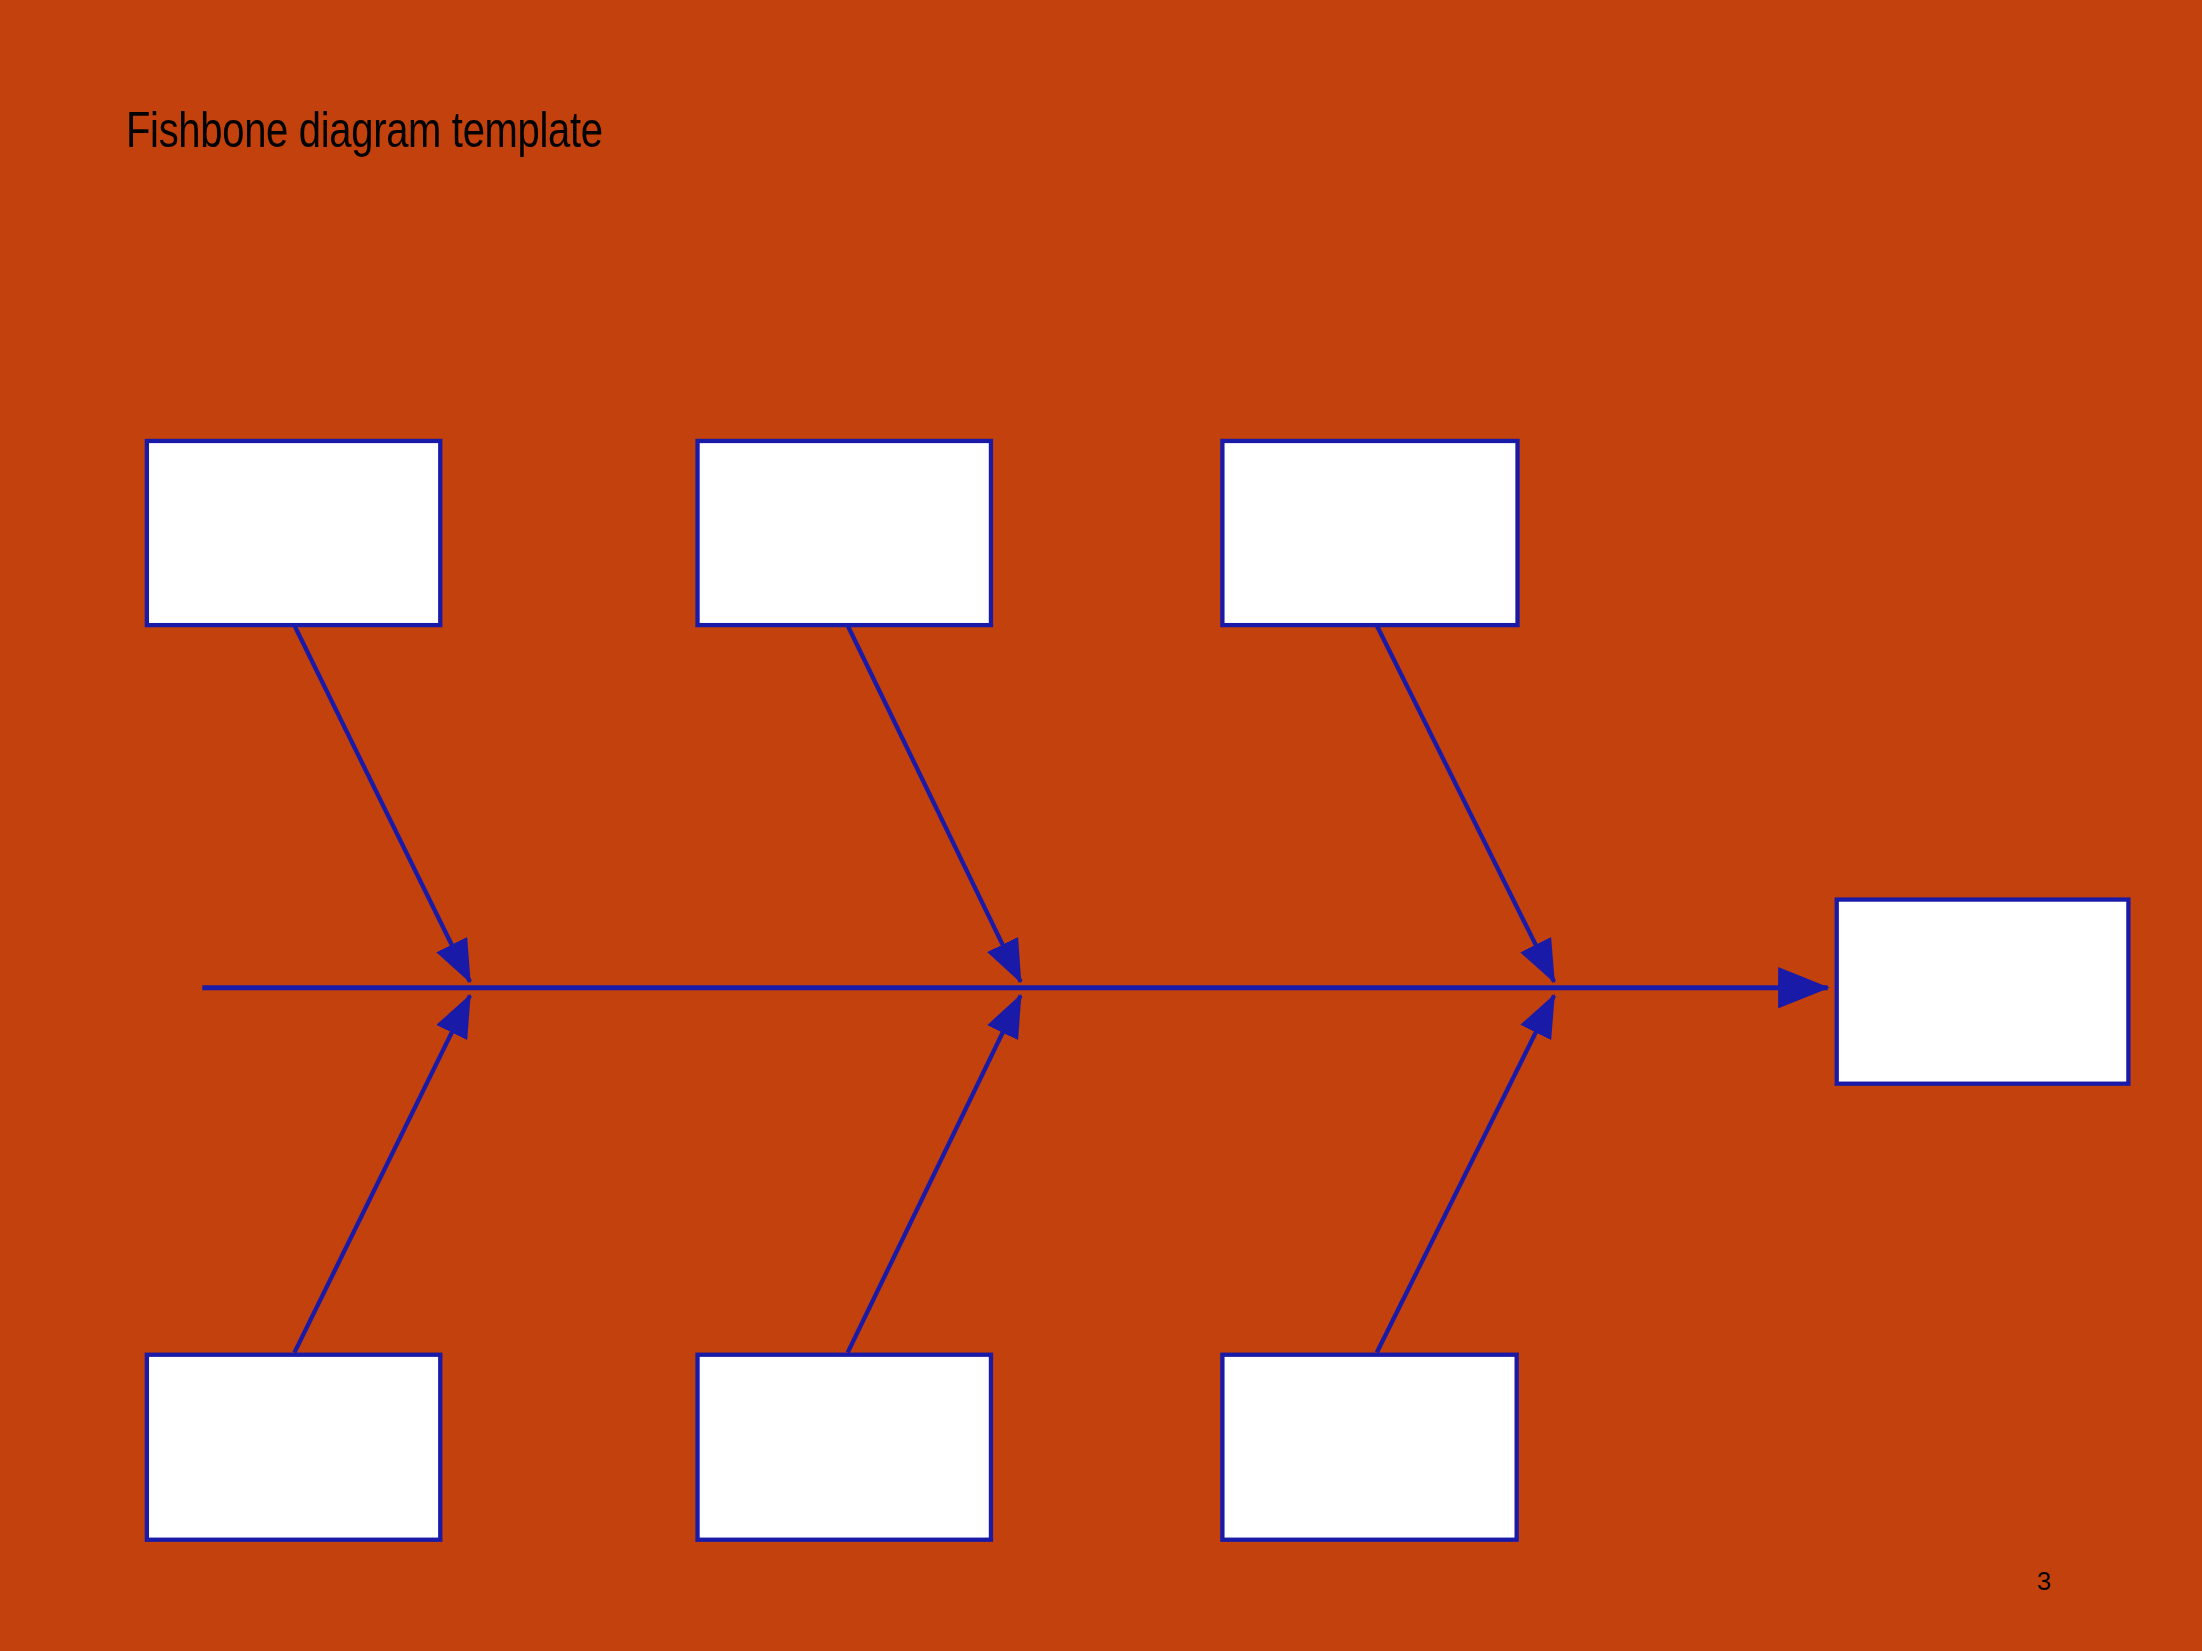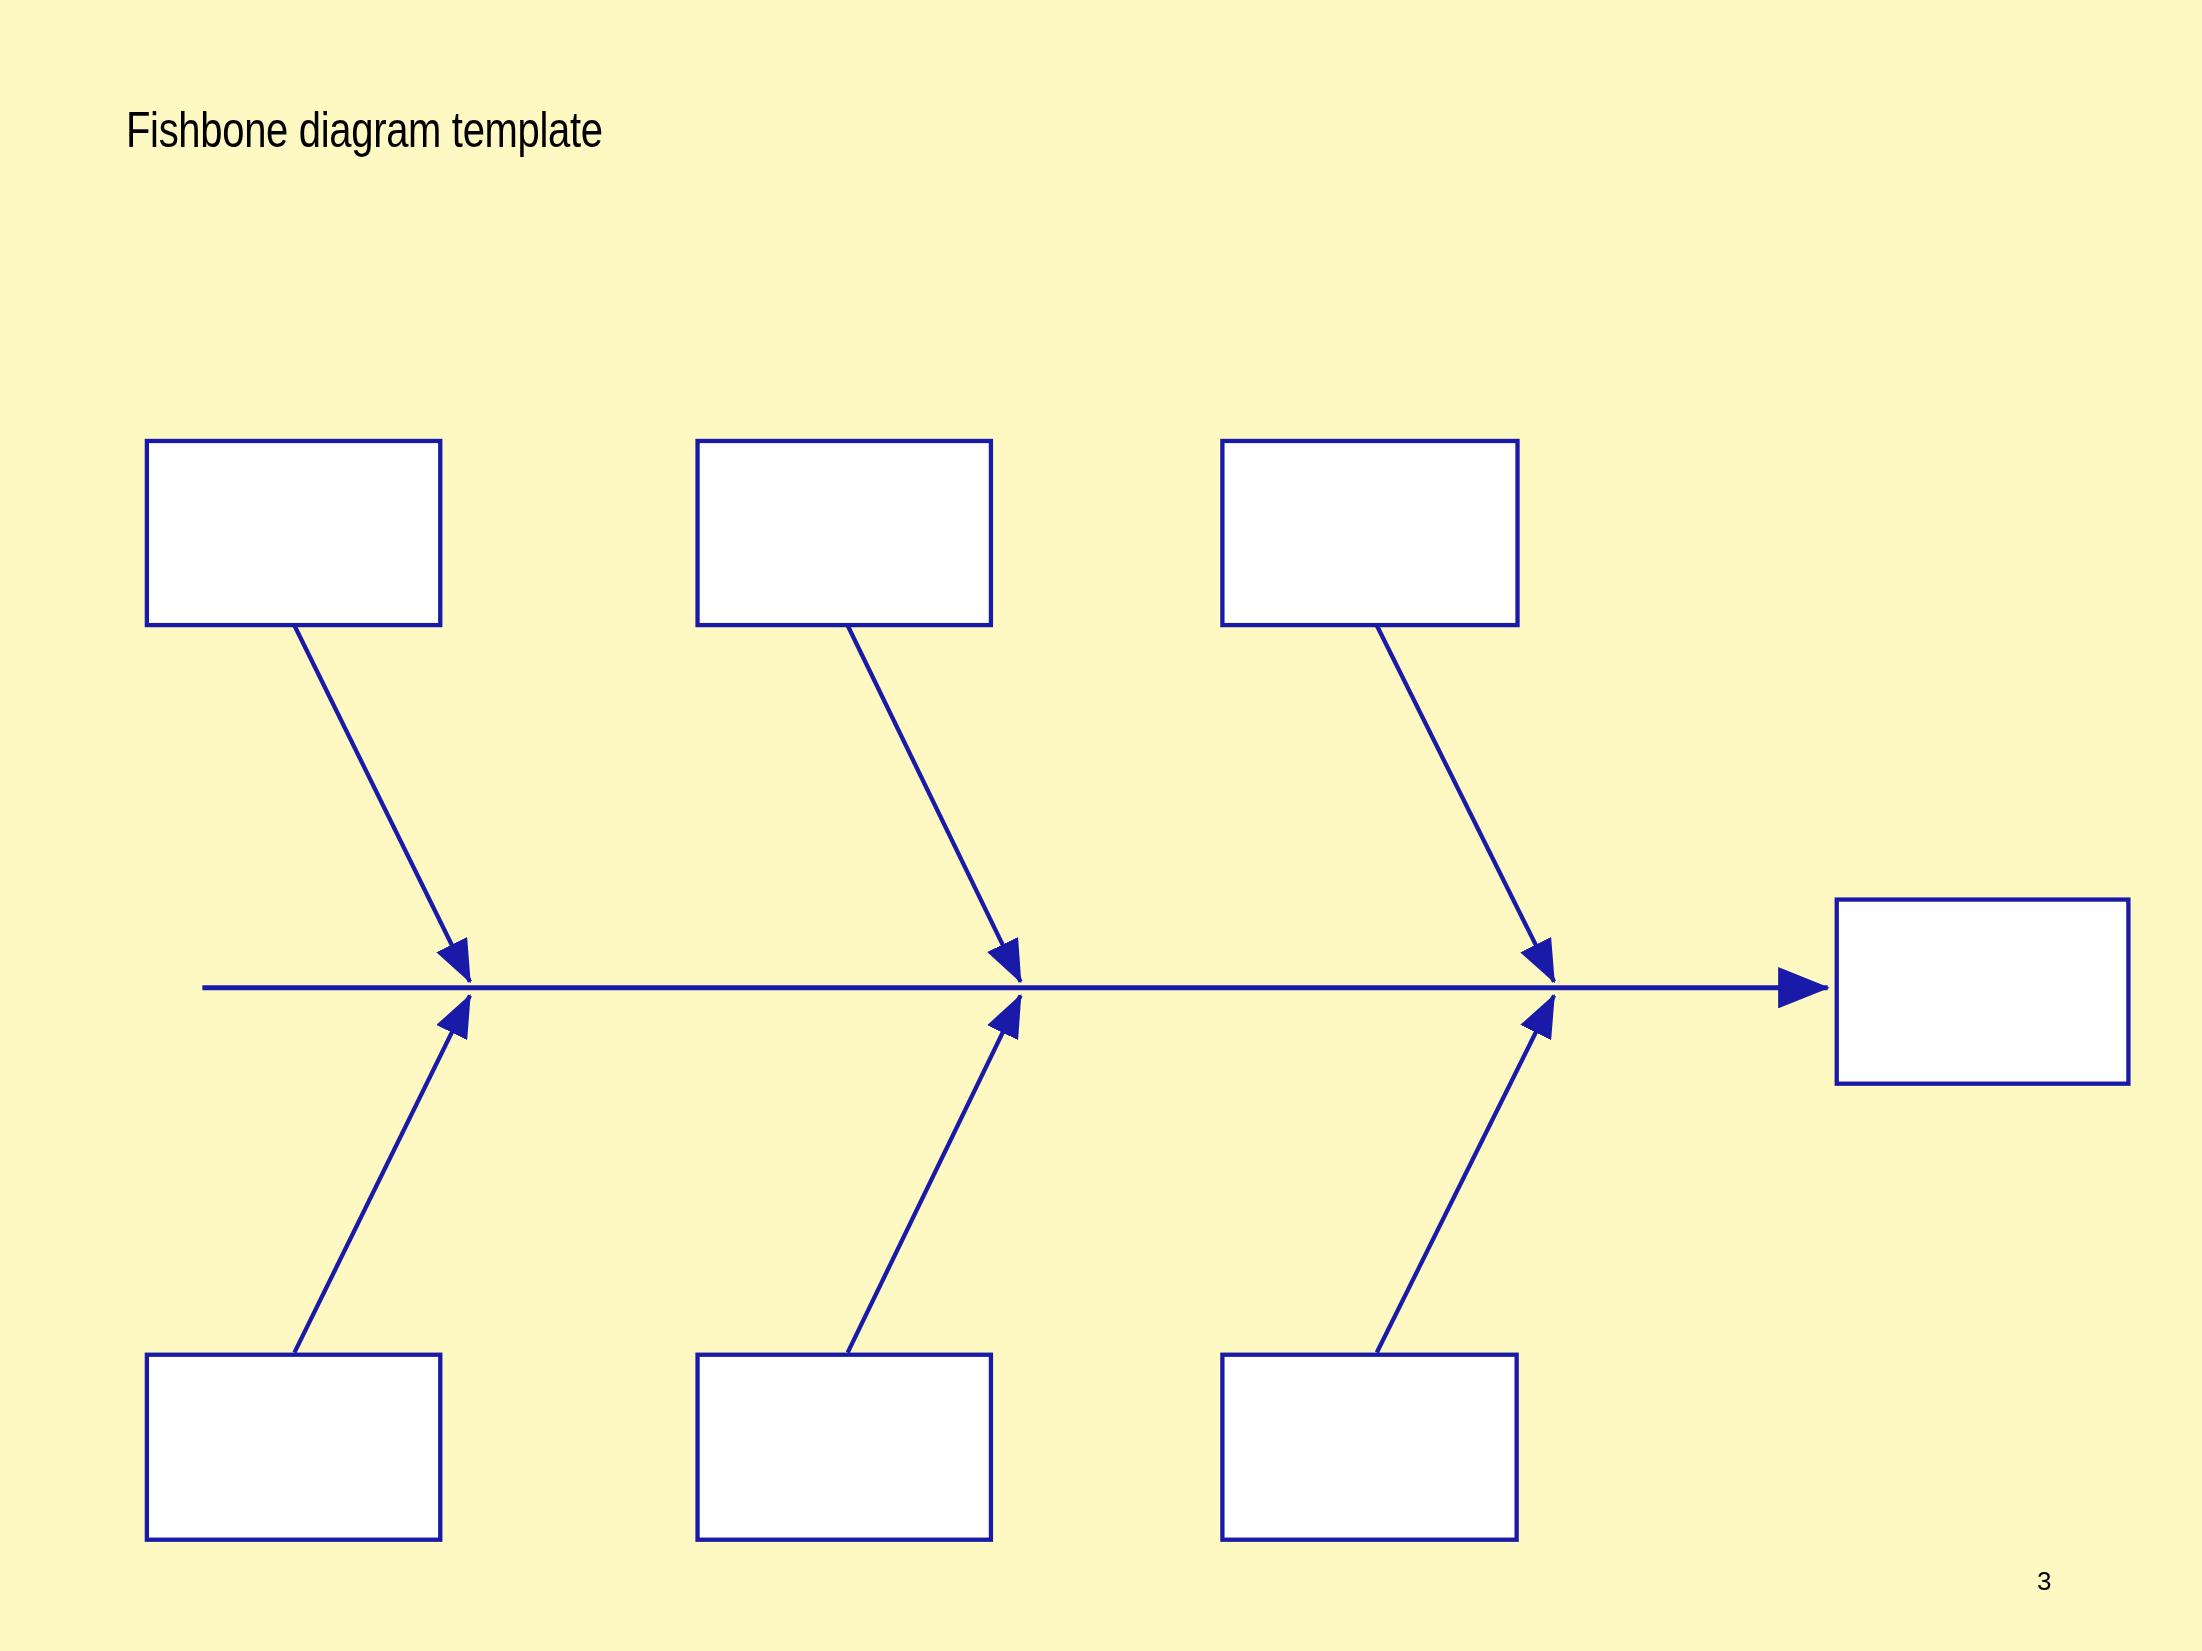--- a/index.html
+++ b/index.html
@@ -8,21 +8,21 @@
     padding: 0;
     background: #ffffff;
   }
   body {
     font-family: "Liberation Sans", "DejaVu Sans", sans-serif;
   }
   #slide {
     position: relative;
     width: 2203px;
     height: 1652px;
-    background: #fef9c3;
+    background: #c2410c;
     overflow: hidden;
   }
   #slide-title {
     position: absolute;
     left: 126px;
     top: 103px;
     font-family: "Liberation Sans", "DejaVu Sans", sans-serif;
     font-size: 50px;
     font-weight: 400;
     color: #000000;

